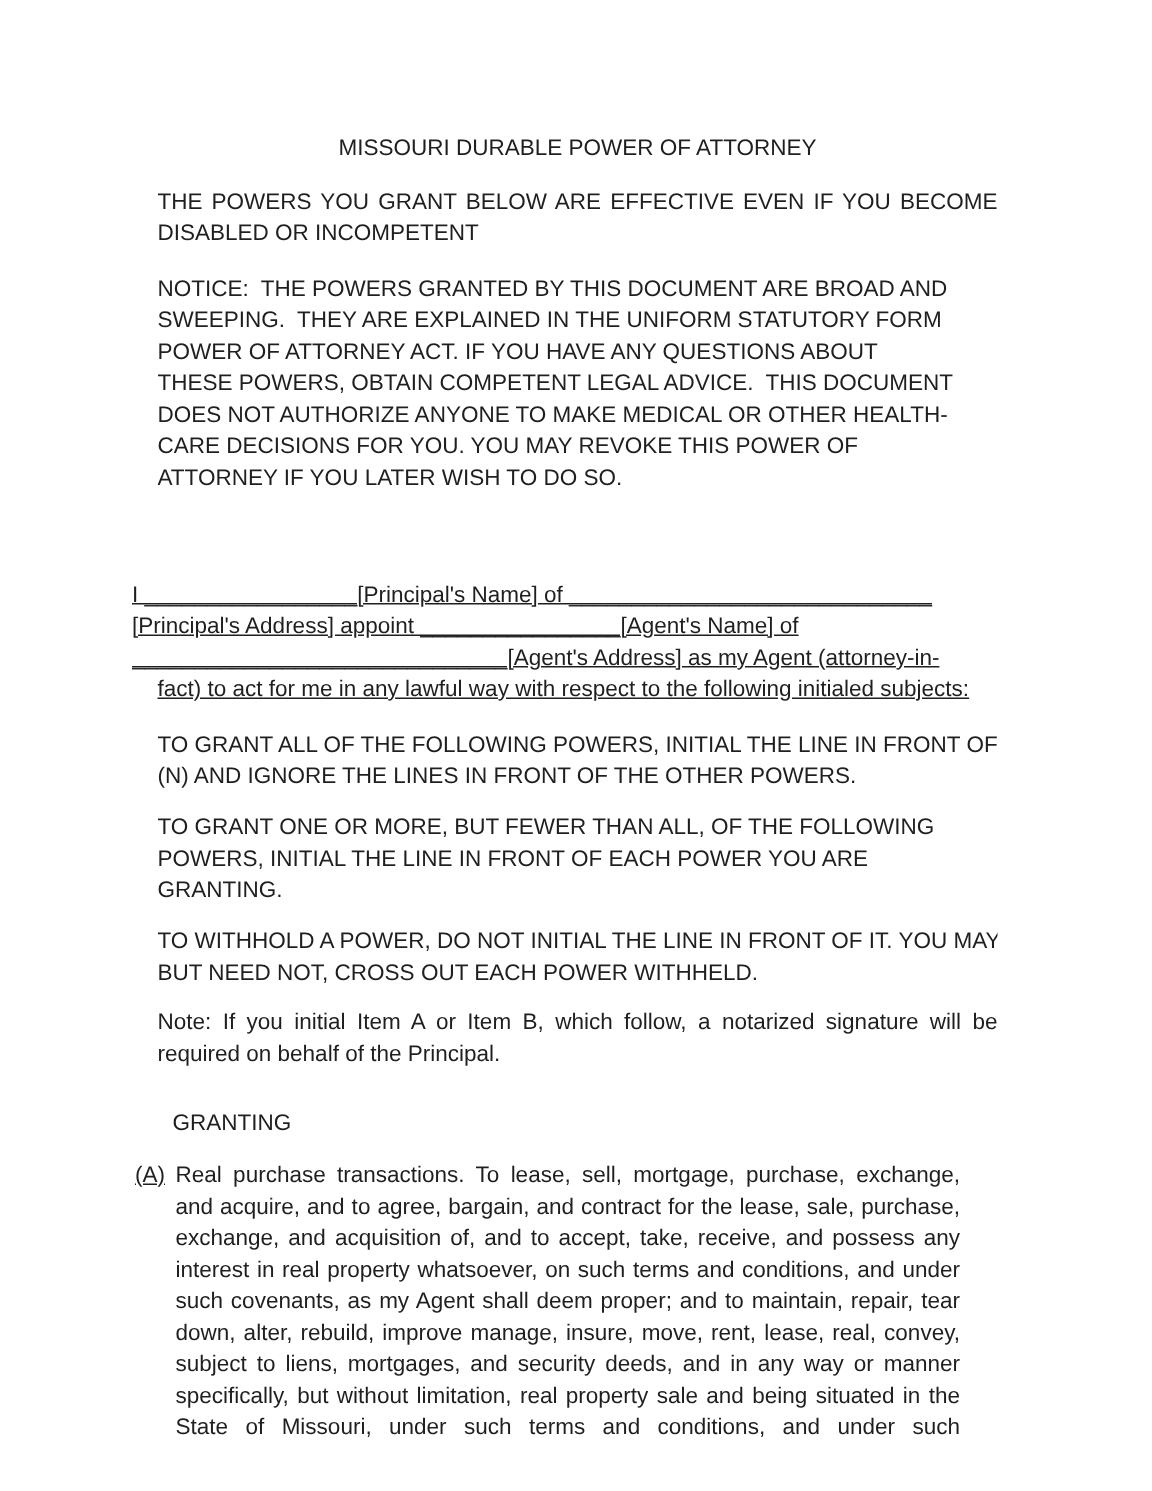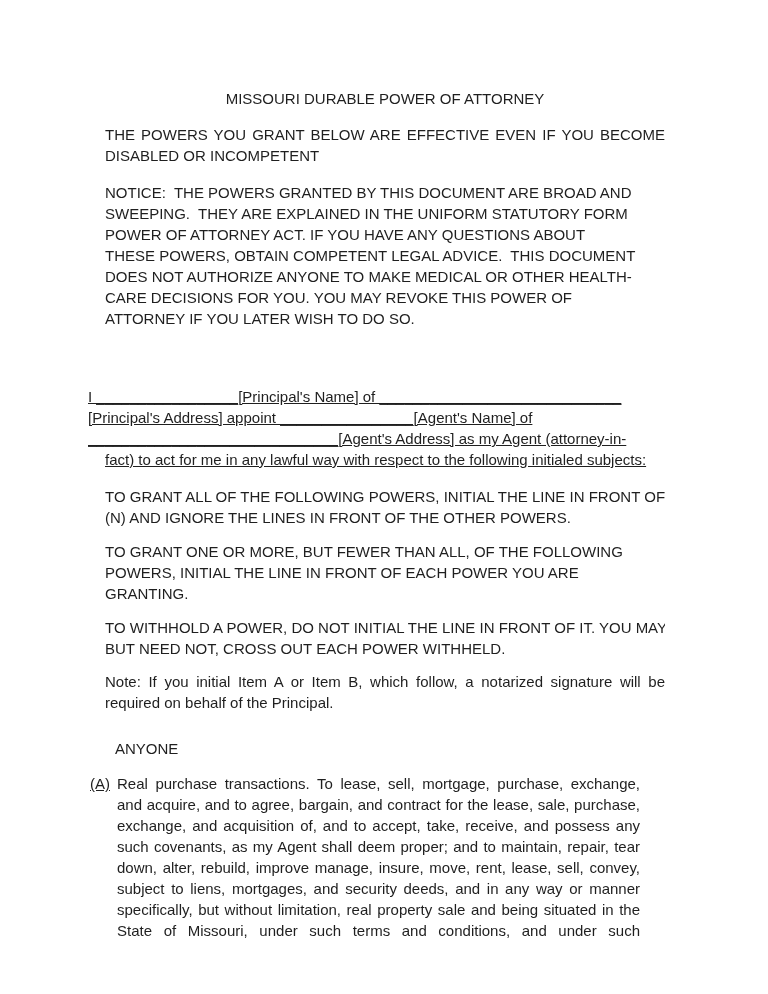--- a/index.html
+++ b/index.html
@@ -94,27 +94,28 @@
       <div class="ln">TO WITHHOLD A POWER, DO NOT INITIAL THE LINE IN FRONT OF IT. YOU MAY,</div>
       <div class="ln">BUT NEED NOT, CROSS OUT EACH POWER WITHHELD.</div>
     </div>
 
     <div class="mb-note">
       <div class="ln just">Note:  If you initial Item A or Item B, which follow, a notarized signature will be</div>
       <div class="ln">required on behalf of the Principal.</div>
     </div>
   </div>
 
-  <div class="initial-heading mb-initial">ANYONE</div>
+  <div class="initial-heading mb-initial">GRANTING</div>
 
   <div class="item-a">
     <span class="marker">(A)</span>
     <div class="ln just">Real purchase transactions. To lease, sell, mortgage, purchase, exchange,</div>
     <div class="ln just">and acquire, and to agree, bargain, and contract for the lease, sale, purchase,</div>
     <div class="ln just">exchange, and acquisition of, and to accept, take, receive, and possess any</div>
+    <div class="ln just">interest in real property whatsoever, on such terms and conditions, and under</div>
     <div class="ln just">such covenants, as my Agent shall deem proper; and to maintain, repair, tear</div>
-    <div class="ln just">down, alter, rebuild, improve manage, insure, move, rent, lease, sell, convey,</div>
+    <div class="ln just">down, alter, rebuild, improve manage, insure, move, rent, lease, real, convey,</div>
     <div class="ln just">subject to liens, mortgages, and security deeds, and in any way or manner</div>
     <div class="ln just">specifically, but without limitation, real property sale and being situated in the</div>
     <div class="ln just">State of Missouri, under such terms and conditions, and under such</div>
   </div>
 
 </div>
 
 </body></html>

